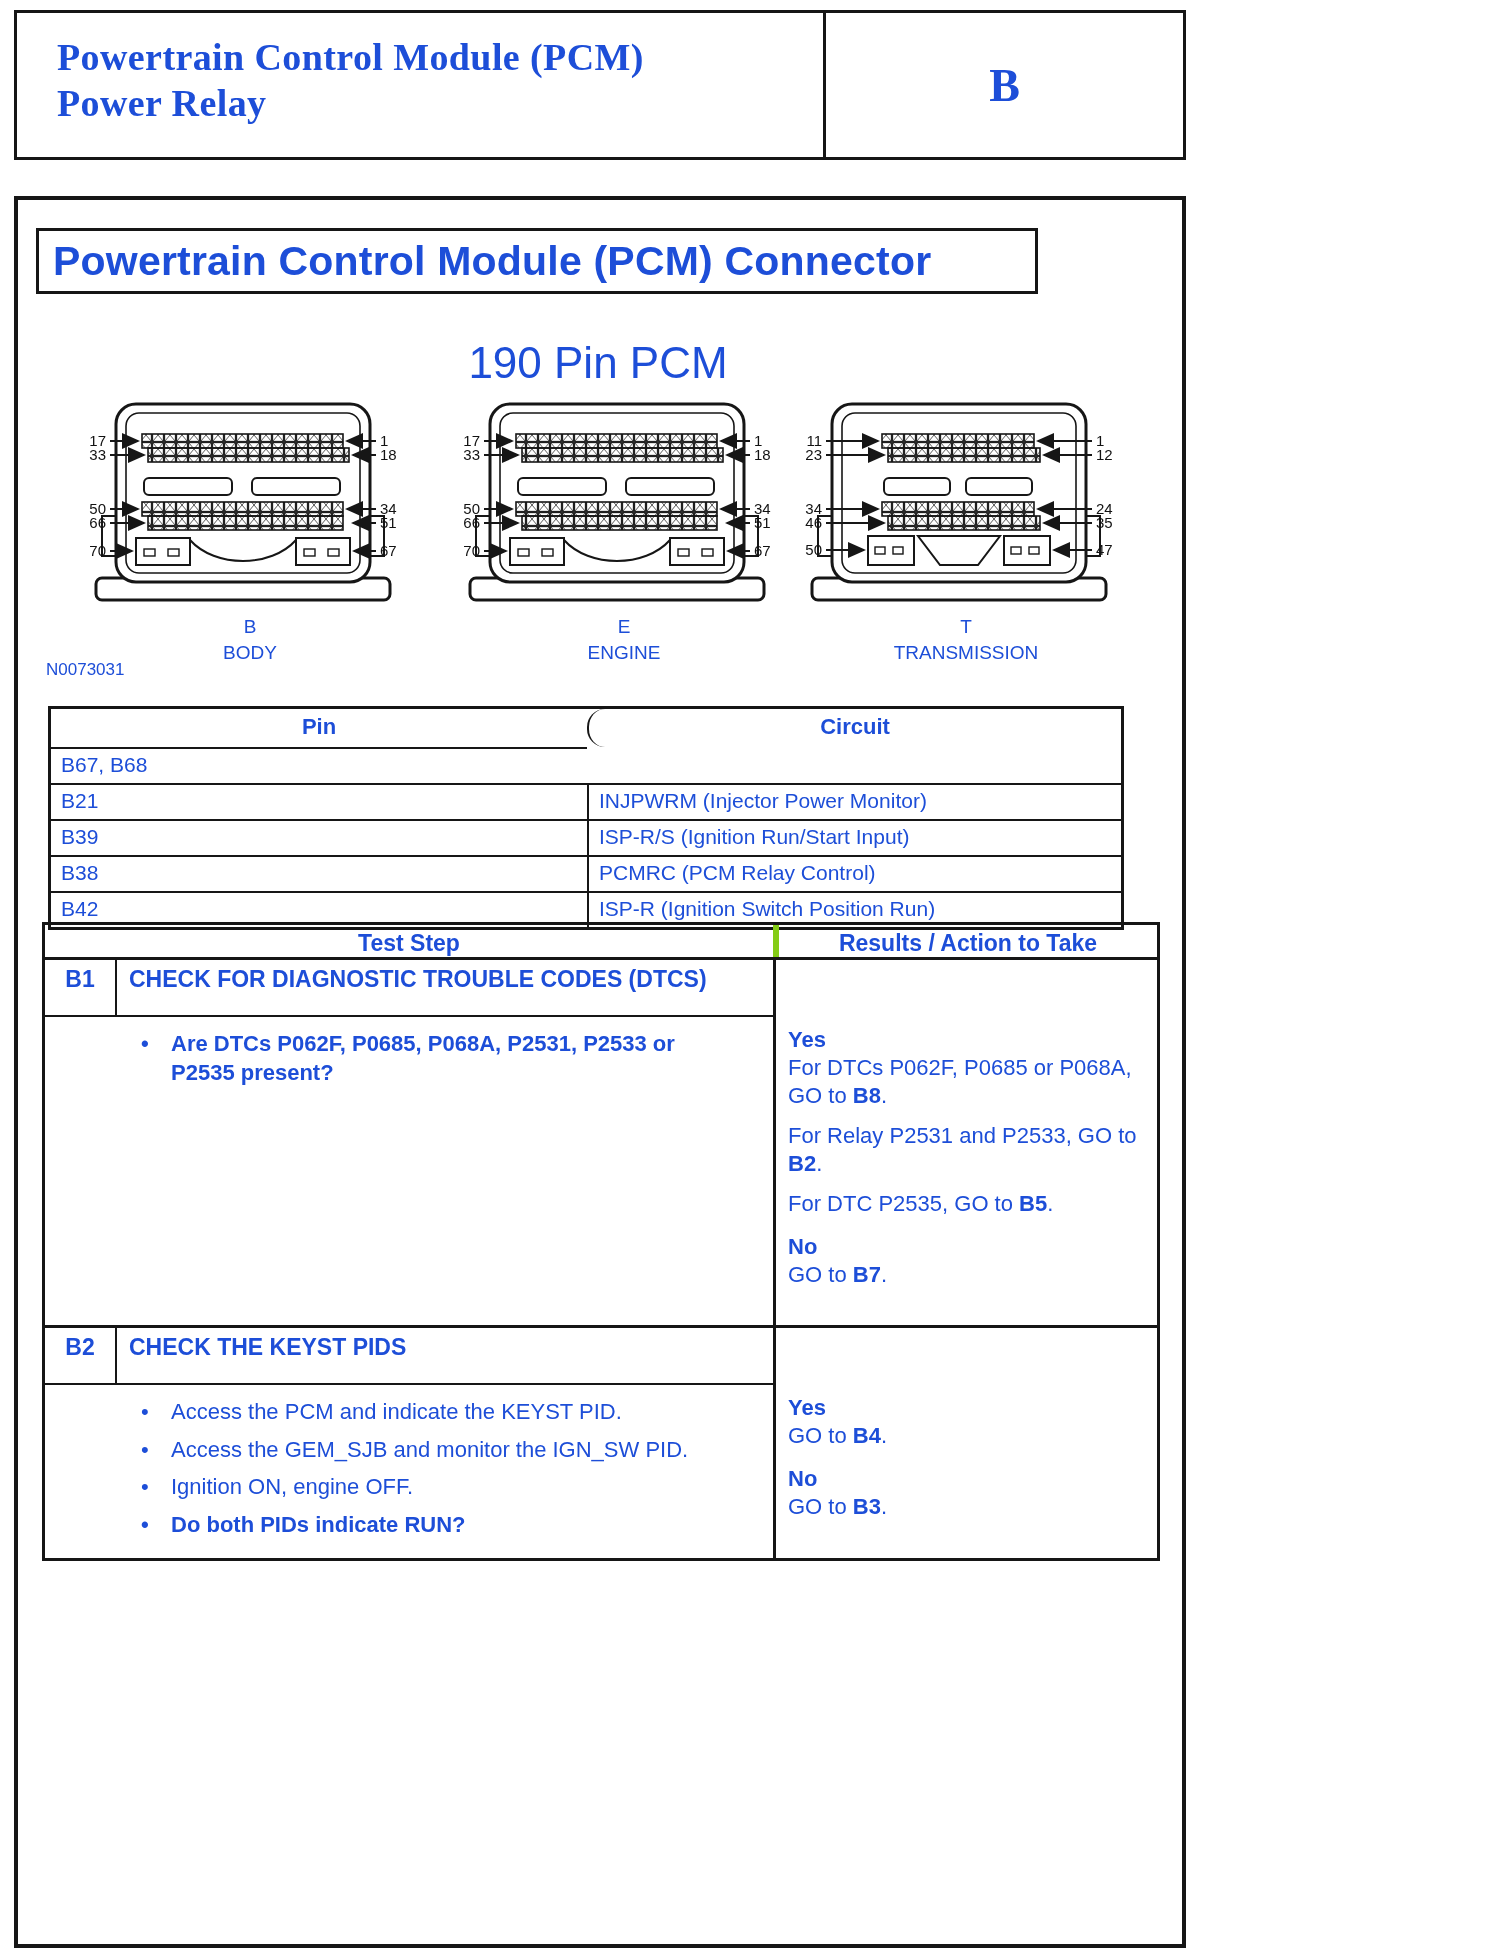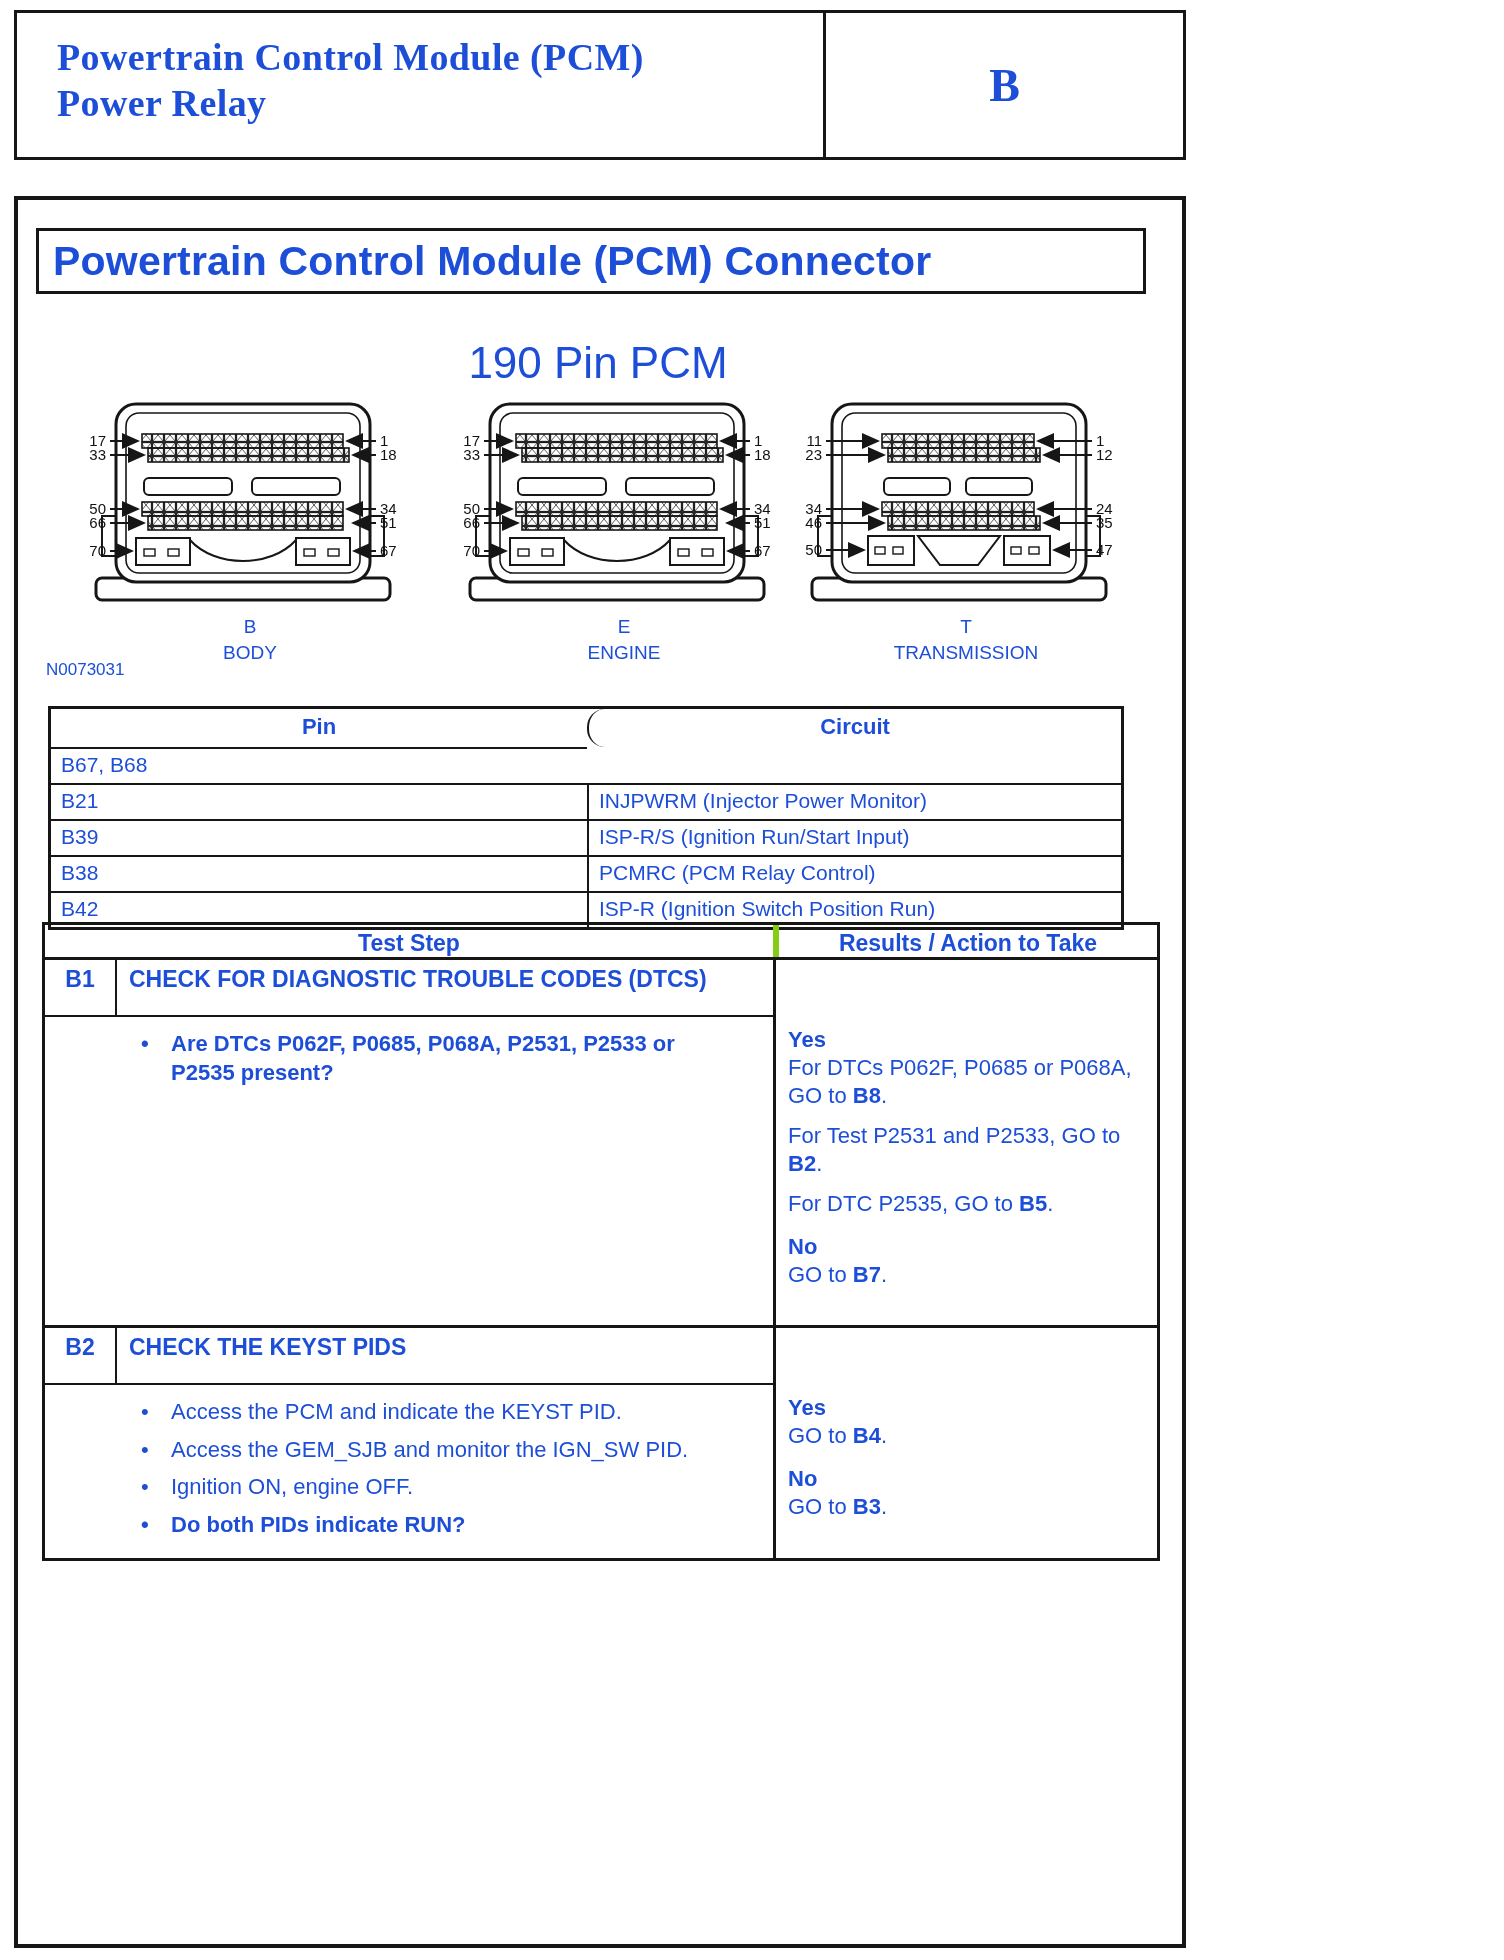--- a/index.html
+++ b/index.html
@@ -9,21 +9,21 @@
     font-family:"Liberation Sans", sans-serif; color:#1d4ed8;
   }
 
   
   .top-box { position:absolute; left:14px; top:10px; width:1172px; height:150px; border:3px solid #161616; background:#fff; }
   .top-title { position:absolute; left:40px; top:22px; font-family:"Liberation Serif", serif; font-weight:bold; font-size:38px; line-height:1.2; letter-spacing:0.4px; }
   .top-letter-cell { position:absolute; left:806px; top:0; bottom:0; right:0; border-left:3px solid #161616; display:flex; align-items:center; justify-content:center; font-family:"Liberation Serif", serif; font-weight:bold; font-size:46px; }
 
   
   .main-box { position:absolute; left:14px; top:196px; width:1172px; height:1752px; border:4px solid #161616; background:#fff; }
-  .conn-title-box { position:absolute; left:18px; top:28px; width:1110px; height:66px; border:3px solid #161616; font-size:41px; font-weight:bold; display:flex; align-items:center; padding-left:14px; letter-spacing:0.2px; }
+  .conn-title-box { position:absolute; left:18px; top:28px; width:1002px; height:66px; border:3px solid #161616; font-size:41px; font-weight:bold; display:flex; align-items:center; padding-left:14px; letter-spacing:0.2px; }
   .pcm-subtitle { position:absolute; left:0; top:138px; width:1160px; text-align:center; font-size:44px; }
 
   
   .connector-fig { position:absolute; width:340px; top:200px; }
   .fig-b { left:62px; }
   .fig-e { left:436px; }
   .fig-t { left:778px; }
   .connector-fig svg { display:block; }
   .fig-caption { text-align:center; margin-top:8px; font-size:19px; line-height:1.35; }
   .figure-id { position:absolute; left:28px; top:460px; font-size:17px; }
@@ -300,21 +300,21 @@
 
       <div class="content-row row-b1">
         <div class="content-left">
           <div class="bullet bold">
             <span class="bt">Are DTCs P062F, P0685, P068A, P2531, P2533 or P2535 present?</span>
           </div>
         </div>
         <div class="content-results">
           <div class="res-label">Yes</div>
           <p class="action"><span>For DTCs P062F, P0685 or P068A, GO to </span><b>B8</b><span>.</span></p>
-          <p class="action"><span>For Test P2531 and P2533, GO to </span><b>B2</b><span>.</span></p>
+          <p class="action"><span>For Relay P2531 and P2533, GO to </span><b>B2</b><span>.</span></p>
           <p class="action"><span>For DTC P2535, GO to </span><b>B5</b><span>.</span></p>
           <div class="no-group">
             <div class="res-label">No</div>
             <p class="action"><span>GO to </span><b>B7</b><span>.</span></p>
           </div>
         </div>
       </div>
 
       <div class="band band-top-border">
         <div class="band-id">B2</div>

